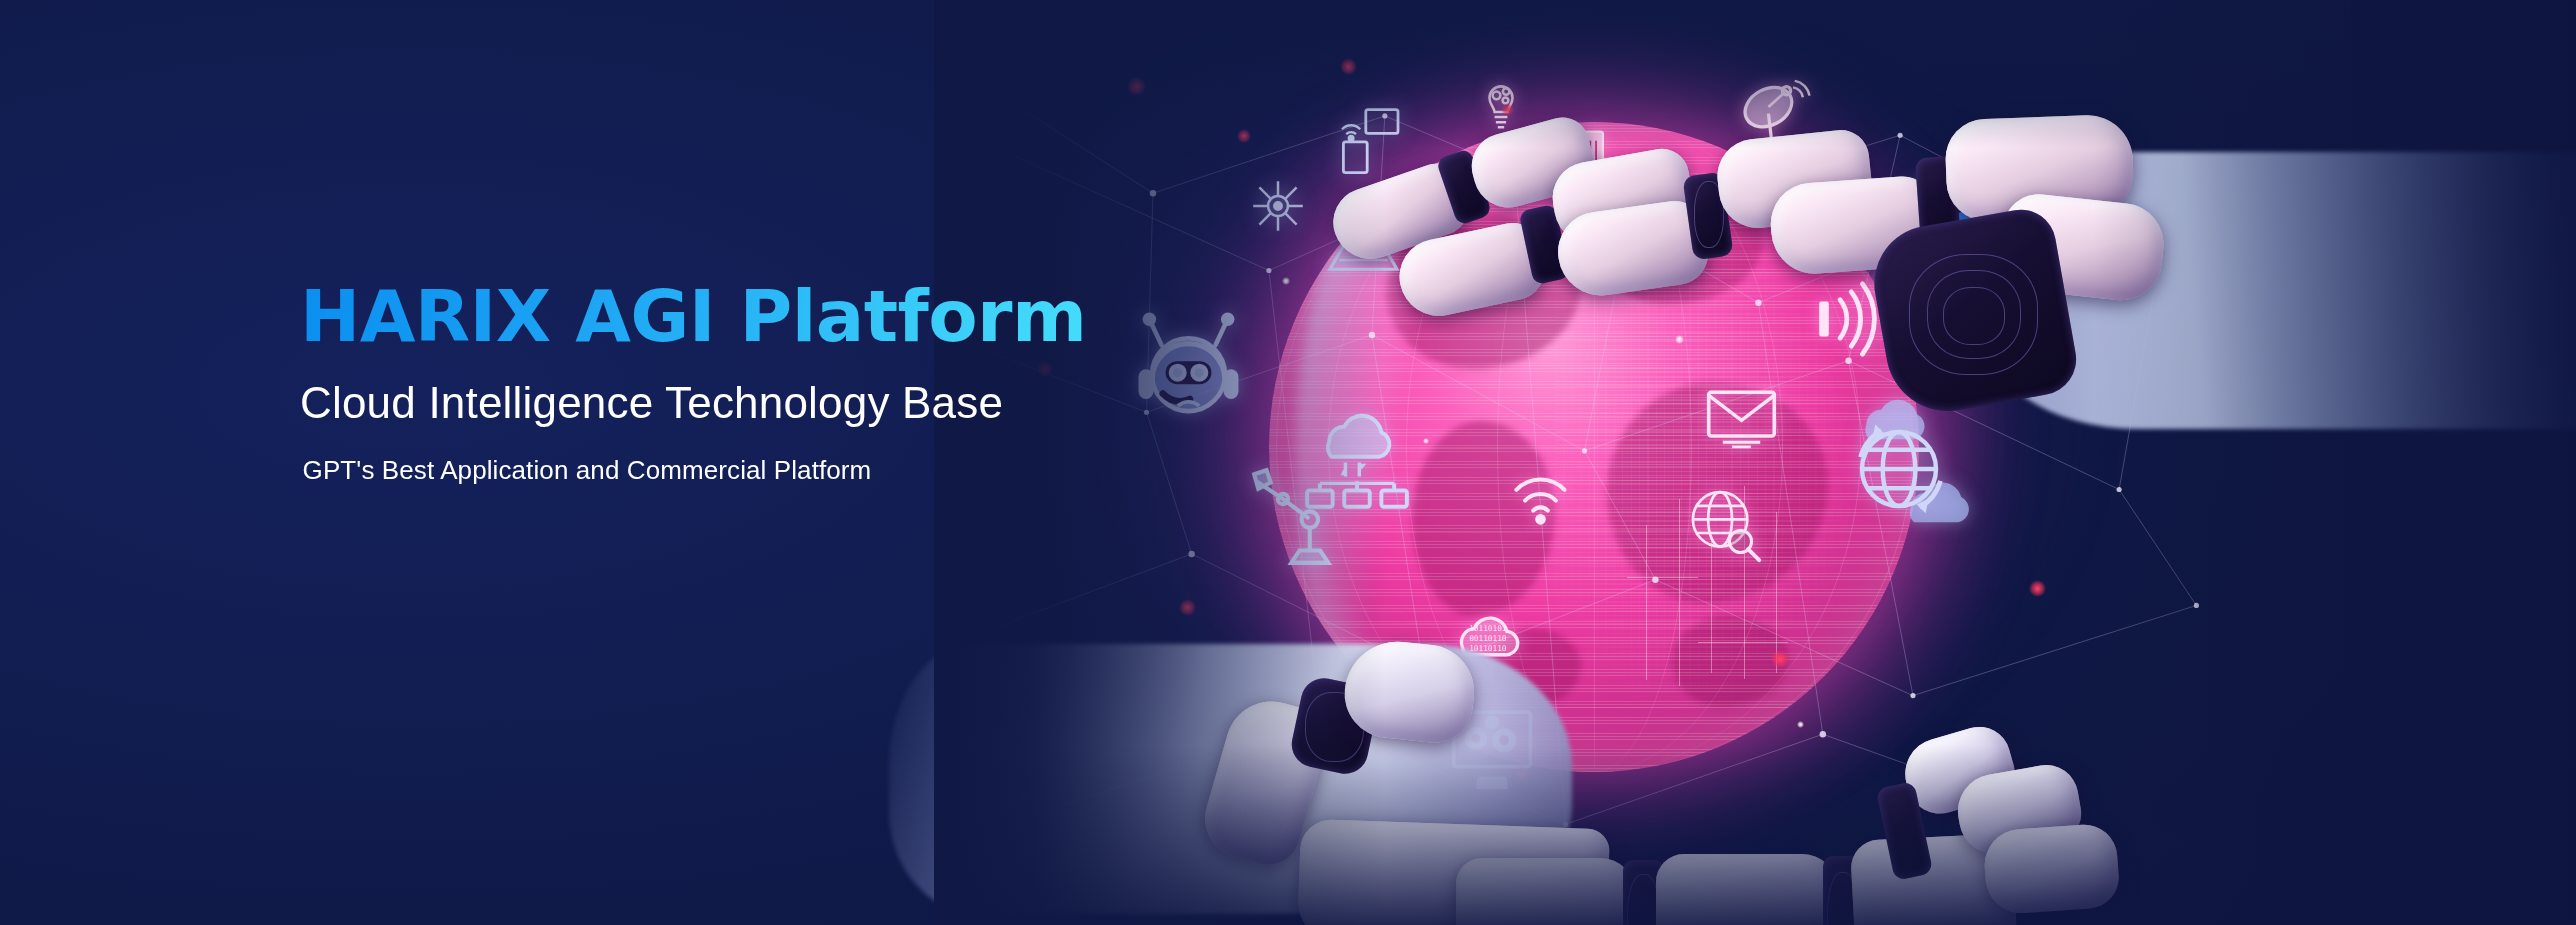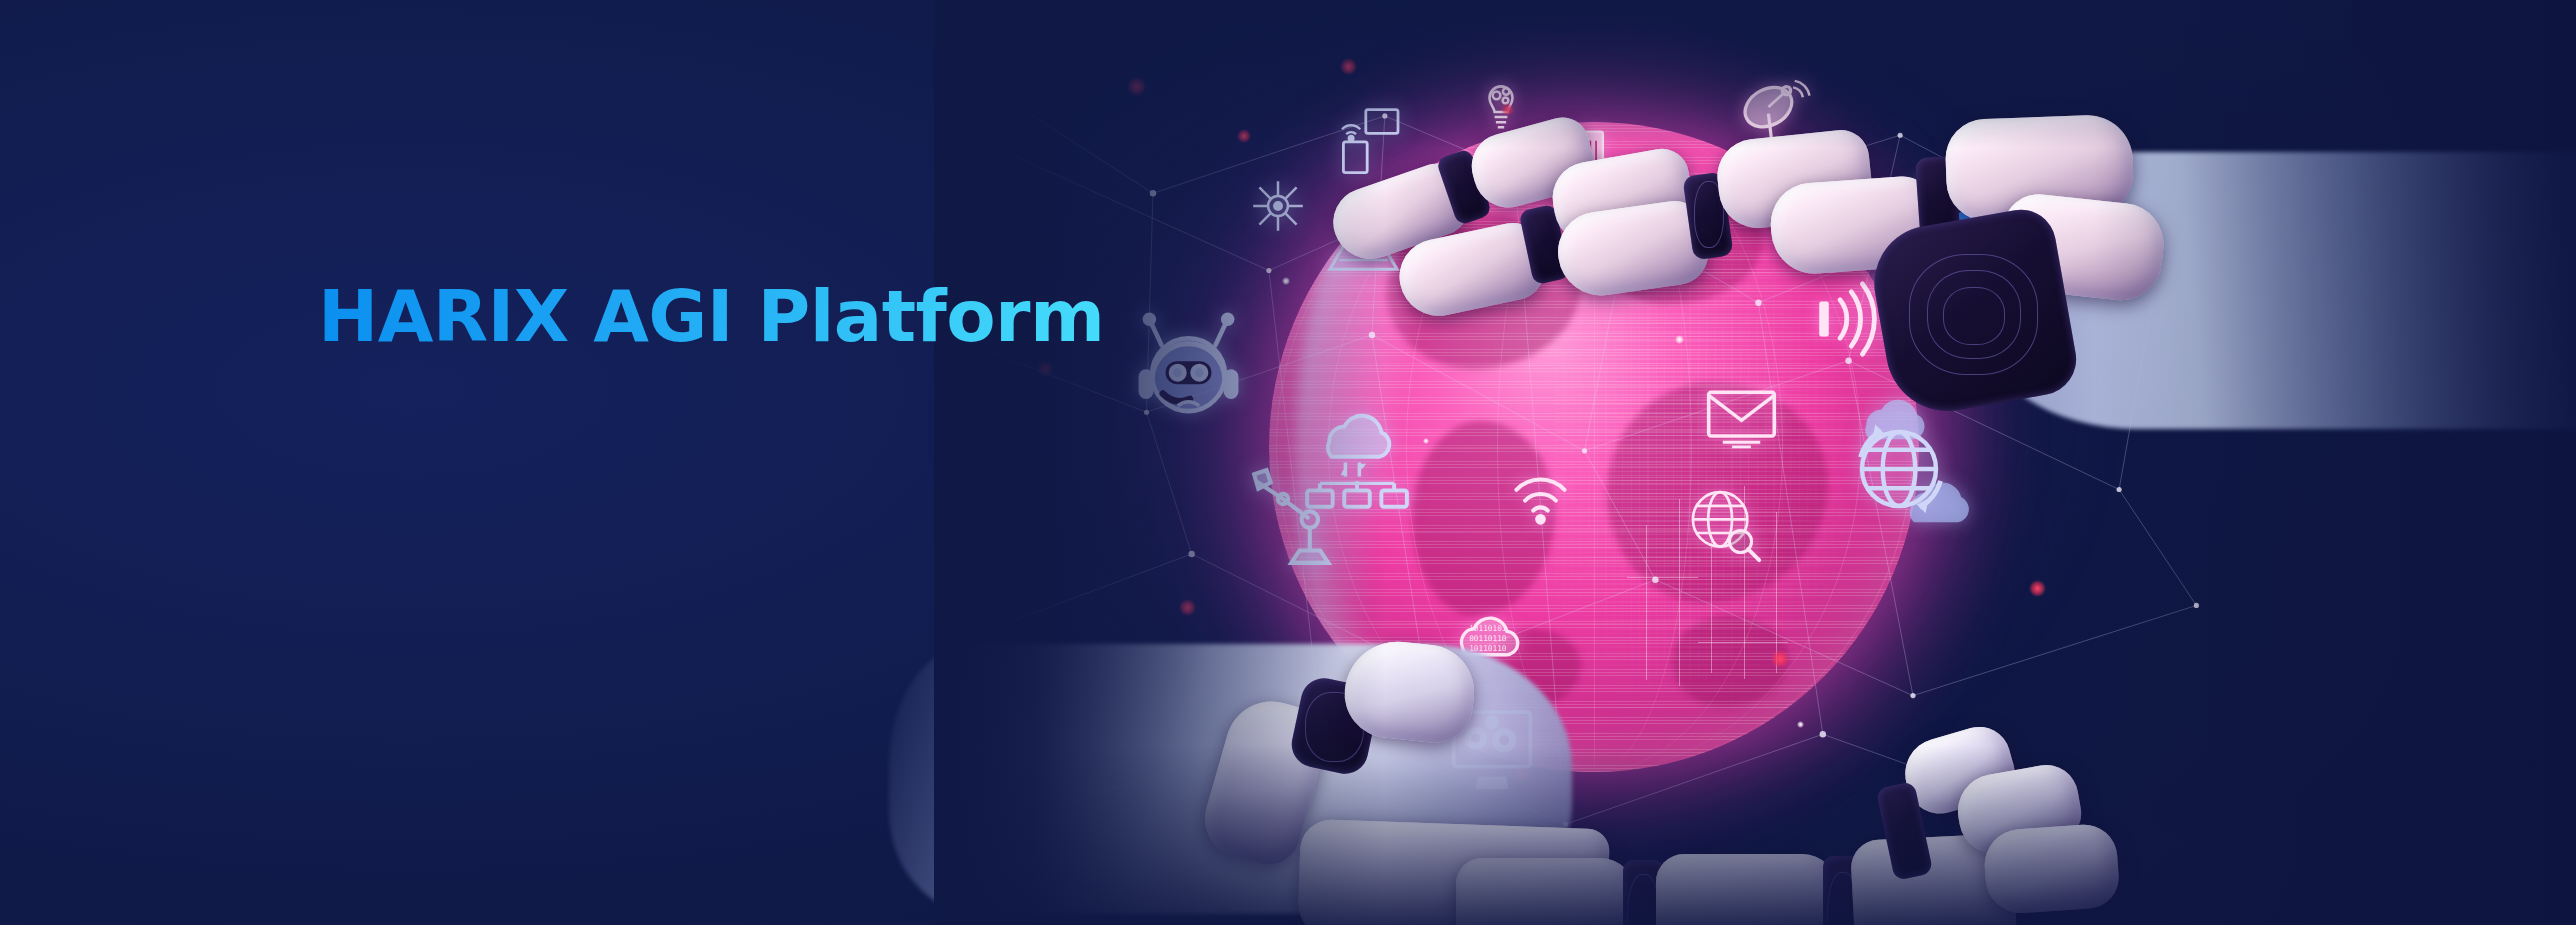--- a/index.html
+++ b/index.html
@@ -209,21 +209,21 @@
     filter:blur(1.9px);
   }
 
   
   .spark{ position:absolute; border-radius:50%; z-index:24; }
   .spark-red{ background:radial-gradient(circle,#ff4466 0%, rgba(255,50,90,.55) 42%, rgba(255,40,80,0) 72%); }
   .spark-white{ background:radial-gradient(circle,#ffffff 0%, rgba(255,255,255,.6) 40%, rgba(255,255,255,0) 72%); }
 
   
   .copy{
-    position:absolute; left:318px; top:278px; z-index:60;
+    position:absolute; left:300px; top:278px; z-index:60;
   }
   .title{
     font-family:"DejaVu Sans", sans-serif;
     font-weight:700;
     font-size:72px;
     line-height:1.06;
     letter-spacing:-0.6px;
     background:linear-gradient(96deg, #0b8ff0 0%, #1aa0f3 30%, #29b6f6 58%, #3acdf8 80%, #45dcfb 100%);
     -webkit-background-clip:text;
             background-clip:text;
@@ -632,16 +632,18 @@
     </div>
 
     <div class="feather-l"></div>
     <div class="feather-r"></div>
     <div class="feather-t"></div>
     <div class="feather-b"></div>
   </div>
 
   <div class="copy">
     <div class="title">HARIX AGI Platform</div>
+    <div class="subtitle">Cloud Intelligence Technology Base</div>
+    <div class="tagline">GPT's Best Application and Commercial Platform</div>
   </div>
 
 </div>
 
 
 </body></html>

